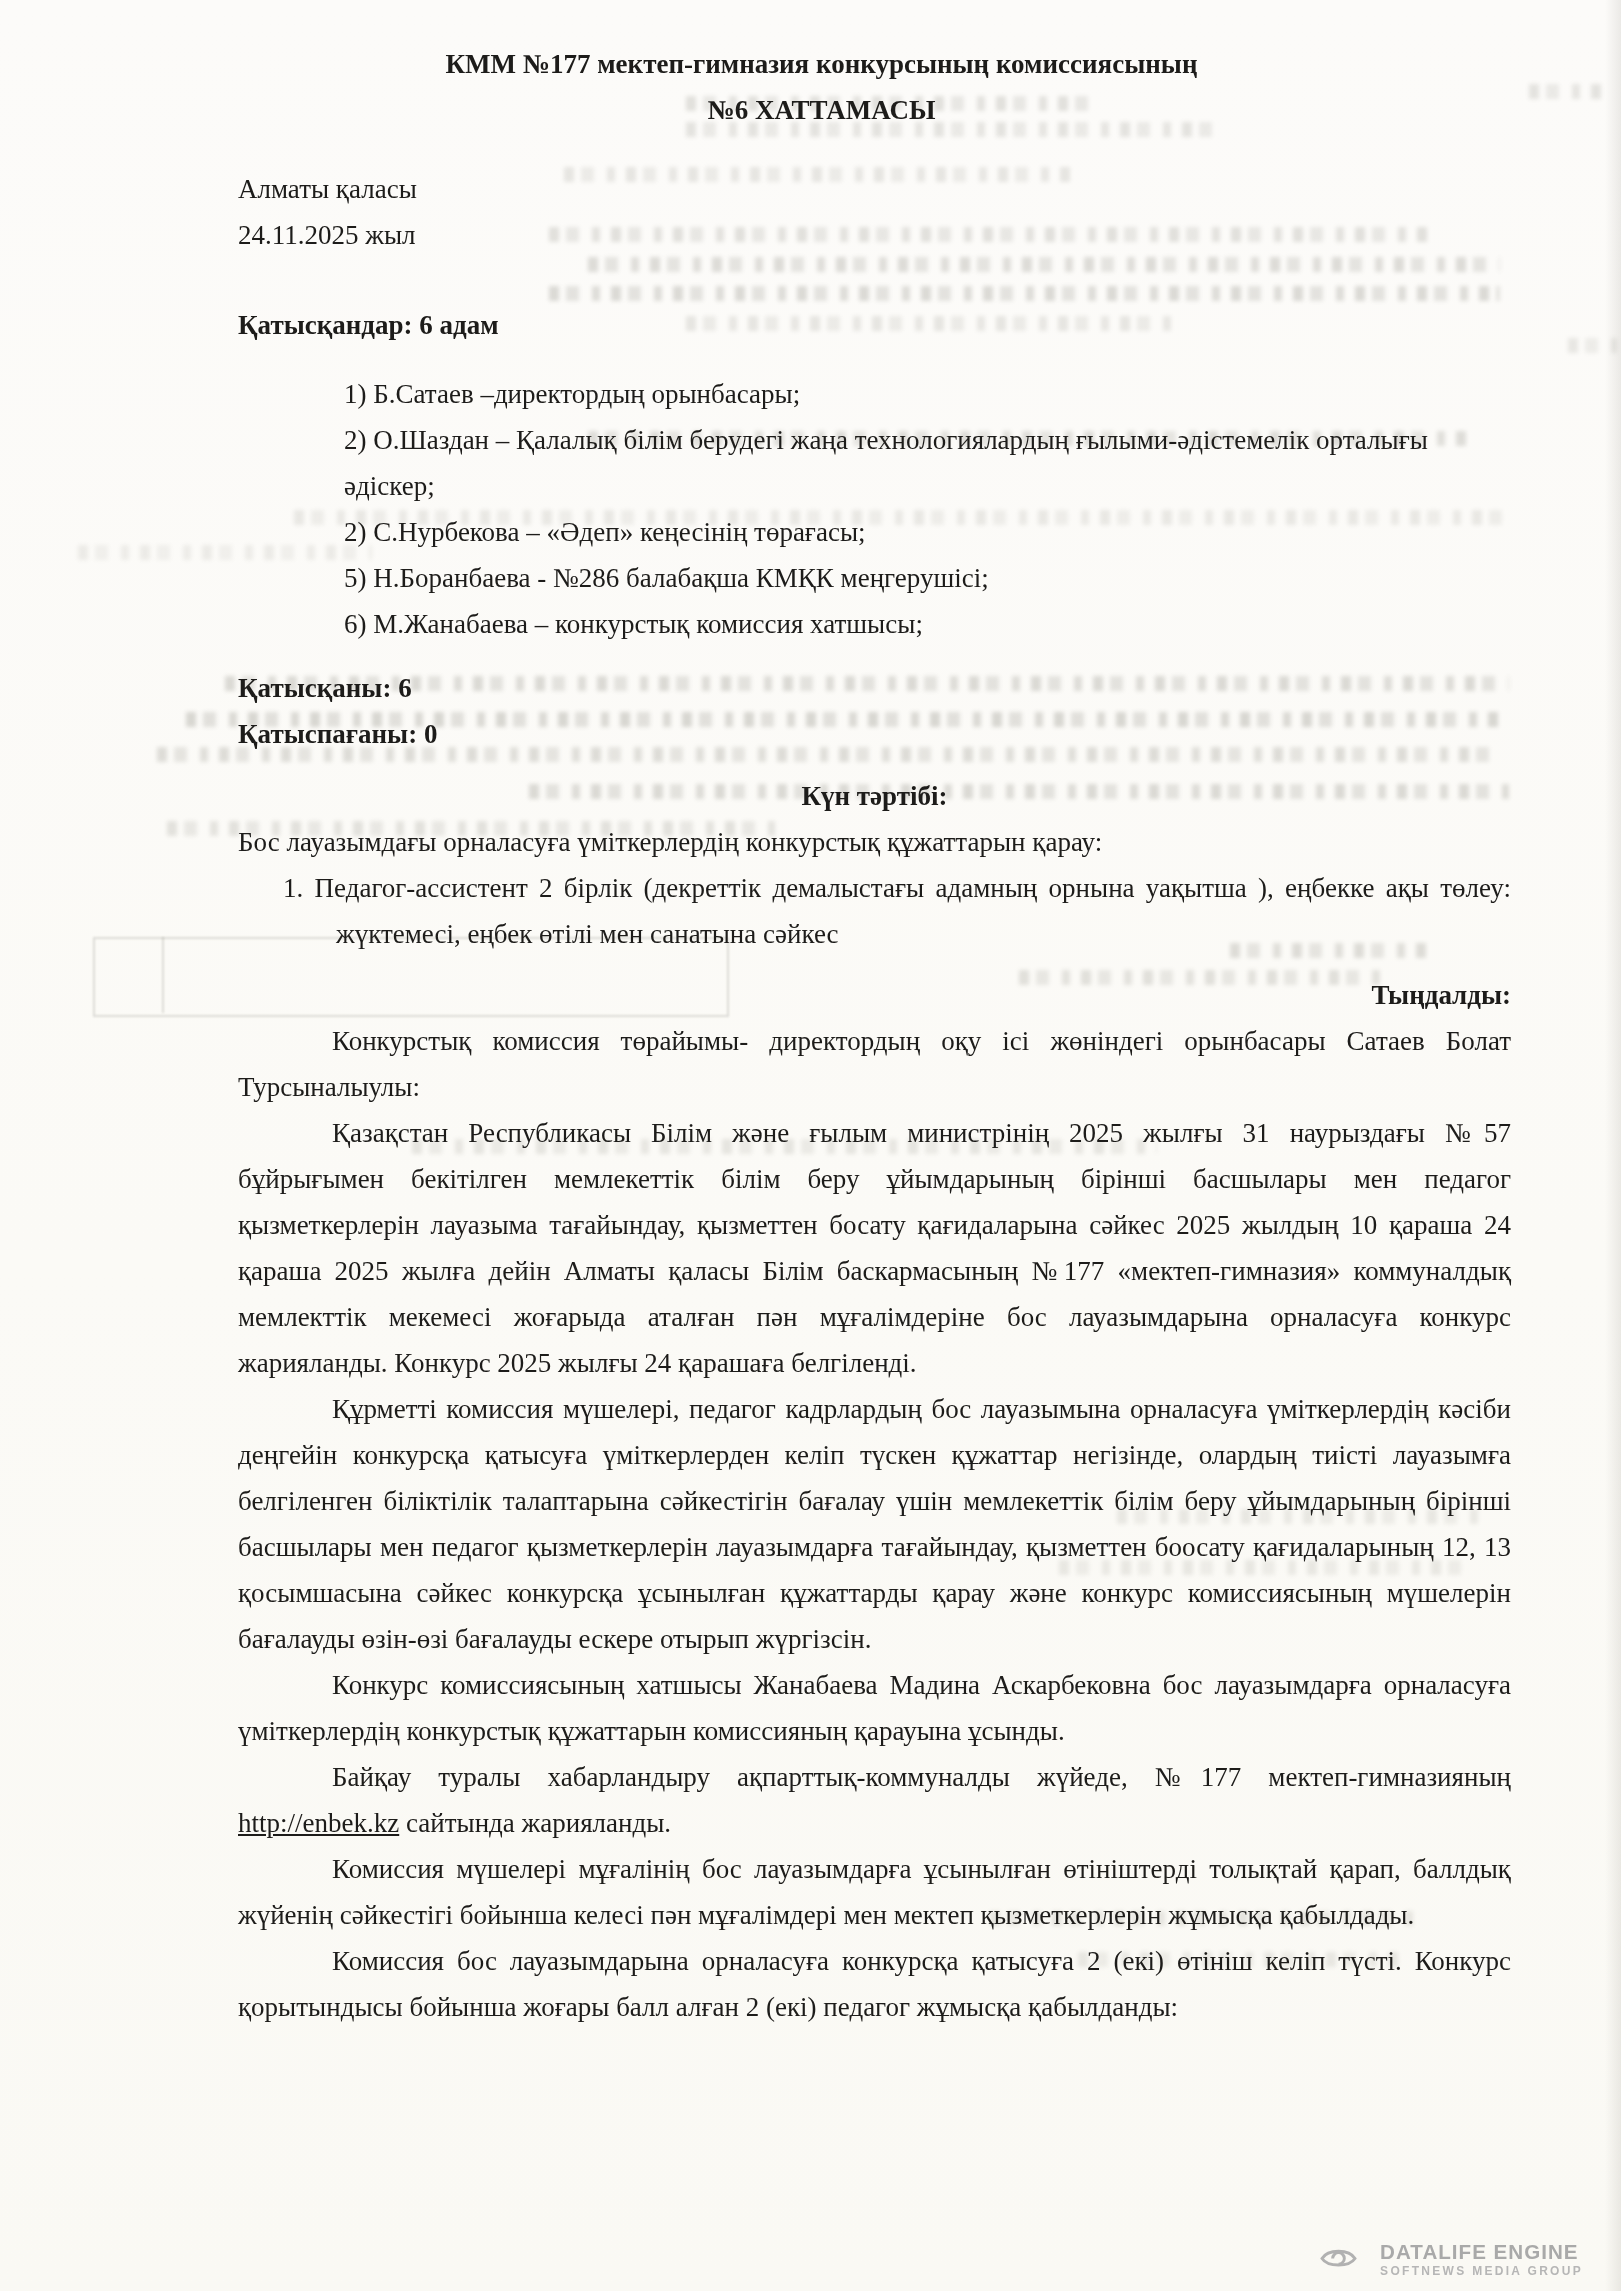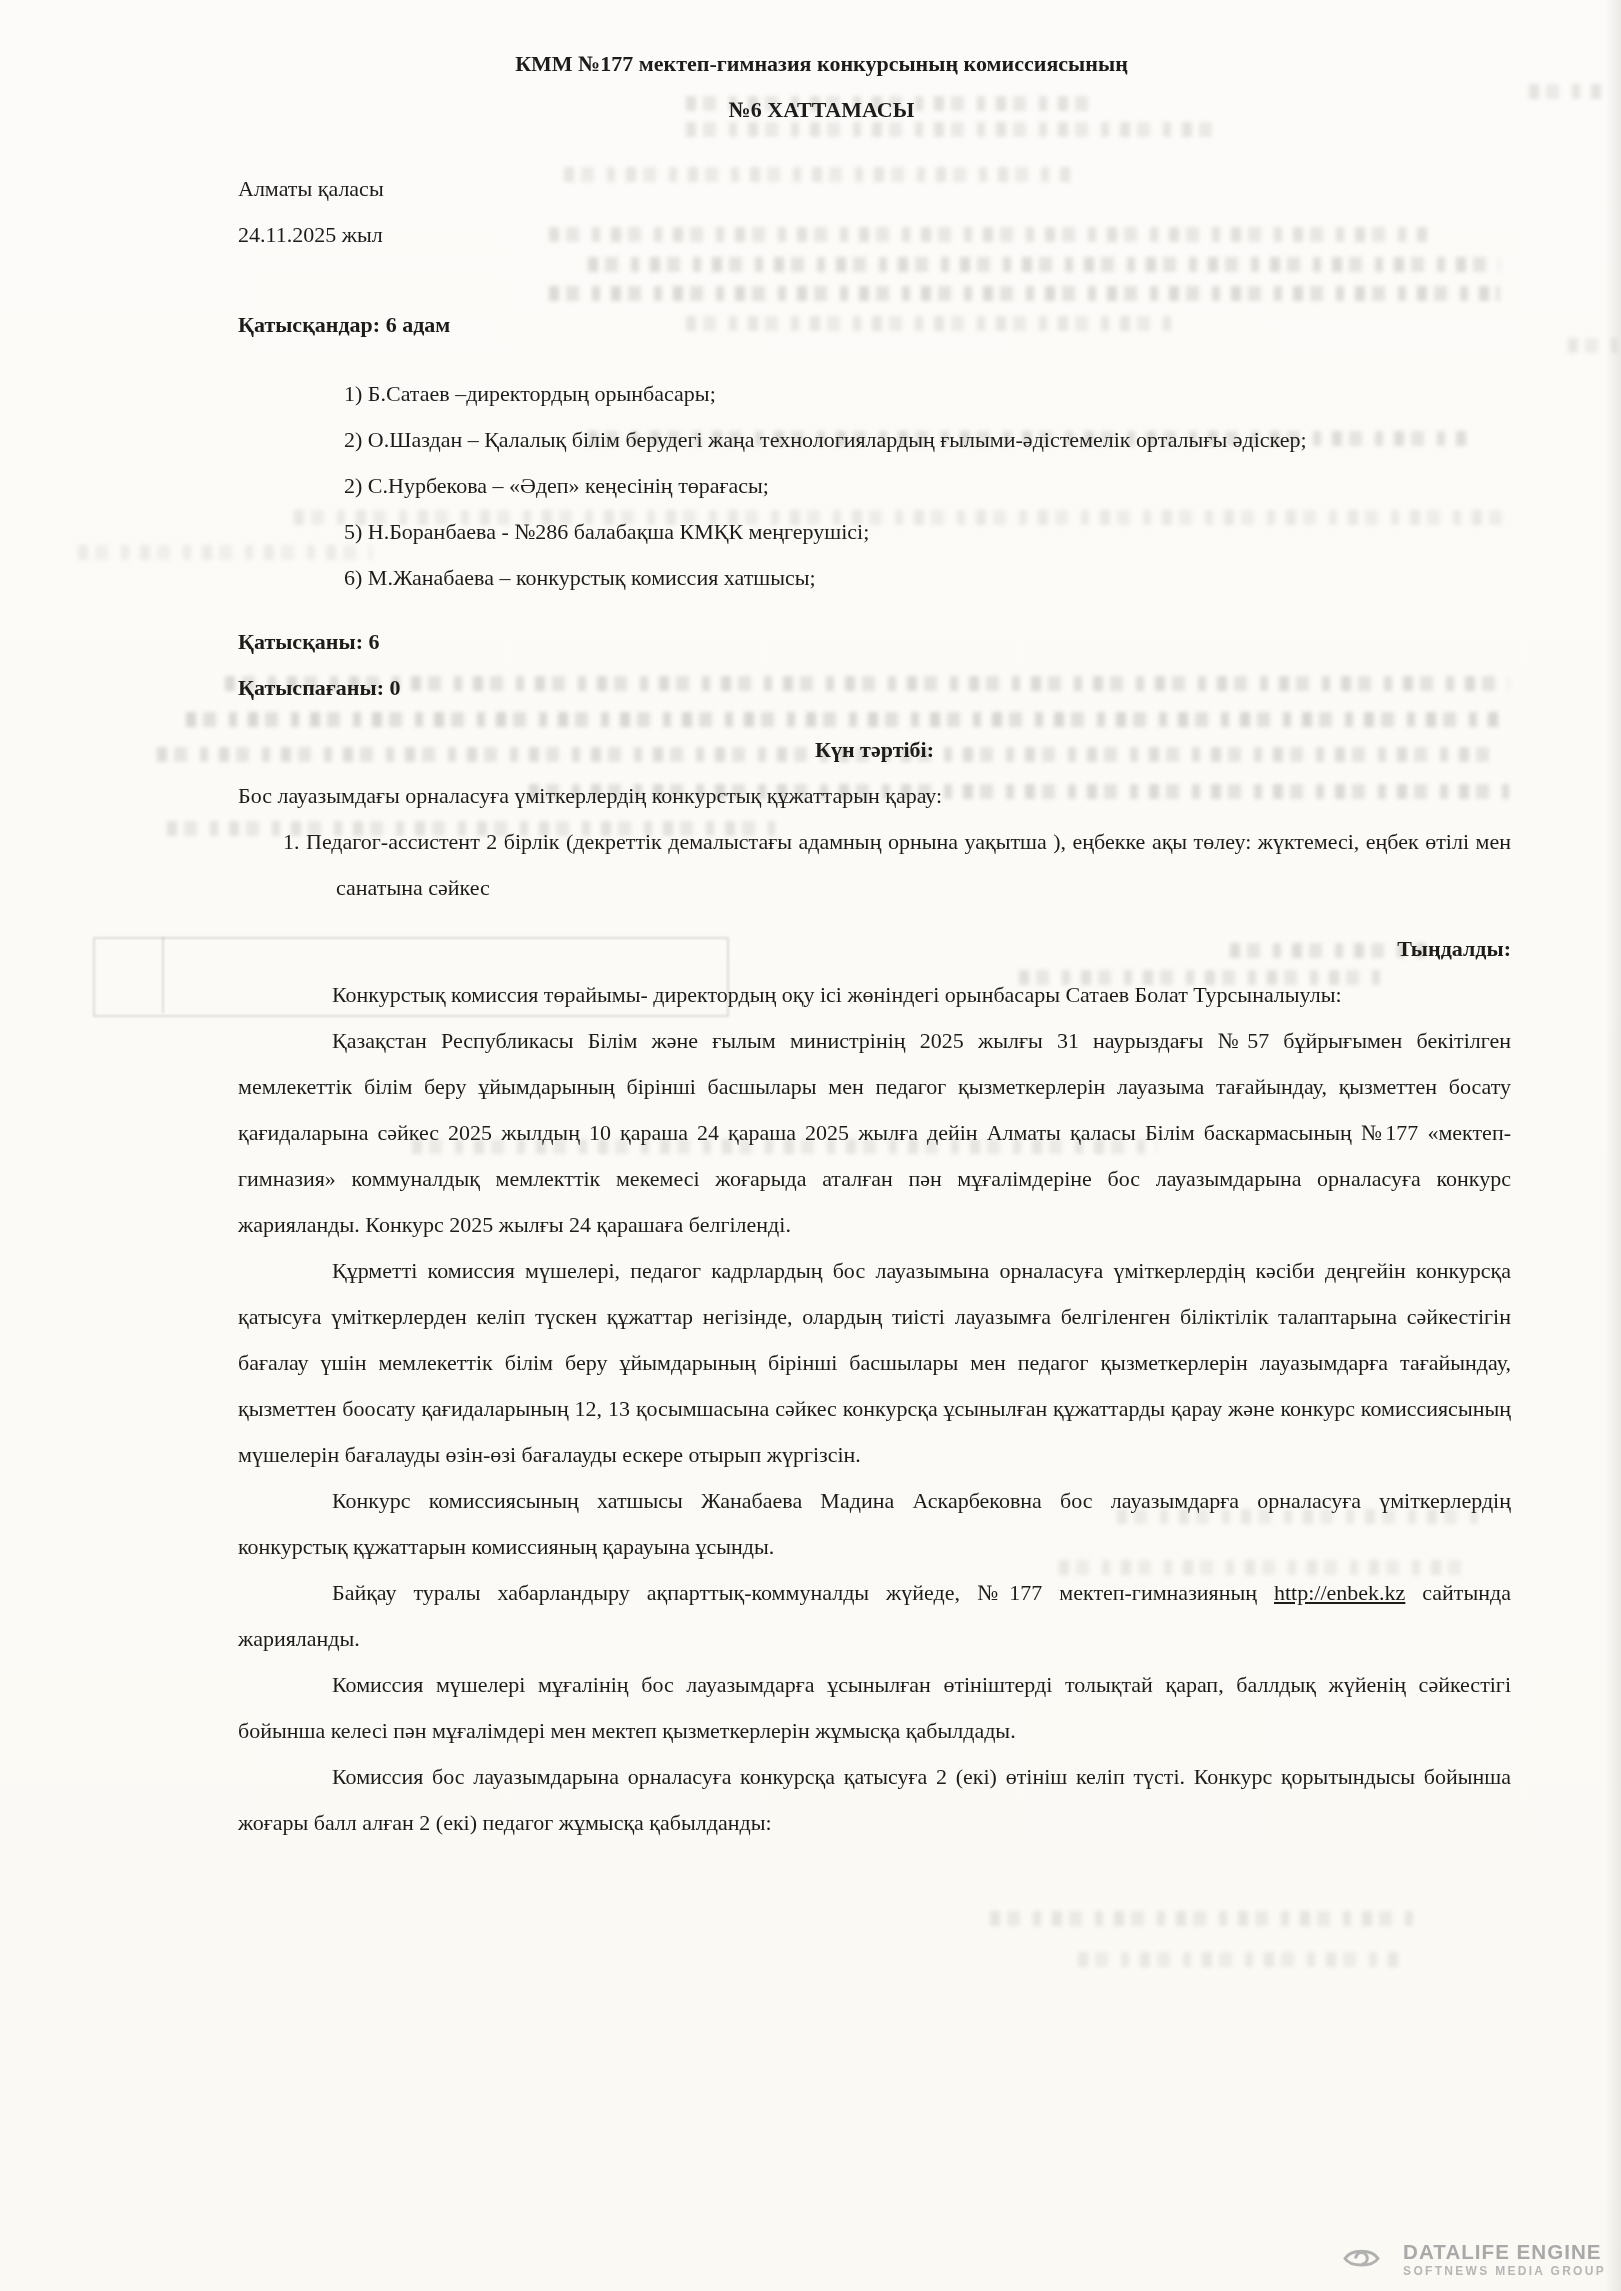--- a/index.html
+++ b/index.html
@@ -7,21 +7,21 @@
     position:relative; width:1621px; height:2292px;
     background:linear-gradient(180deg,#fcfbf9 0%,#fbfaf6 55%,#faf9f4 100%);
     overflow:hidden;
     font-family:"Liberation Serif", serif;
     color:#1d1c1a;
   }
   .edge-right {
     position:absolute; top:0; right:0; width:15.7px; height:100%;
     background:linear-gradient(90deg, rgba(120,115,105,0) 0%, rgba(120,115,105,.13) 100%);
   }
-  .doc { position:absolute; left:238px; right:110px; top:41px; font-size:22px; line-height:46px; }
+  .doc { position:absolute; left:238px; right:110px; top:41px; font-size:27px; line-height:46px; }
   .title-block { margin-left:-106px; text-align:center; font-weight:bold; }
   .date-row { display:flex; justify-content:space-between; margin-top:33px;flex-direction:column; }
   .attendees-head { margin-top:44px; font-weight:bold; }
   .attendee-list { margin-left:106px; margin-top:22.5px; }
   .attendee { text-align:left; }
   .present-block { margin-top:18.6px; font-weight:bold; }
   .center-head { text-align:center; font-weight:bold; margin-top:15.7px; }
   .heard-head { text-align:right; font-weight:bold; margin-left:94px; }
   .agenda-intro { margin-top:0; }
   .agenda-item { margin-left:45px; padding-left:53px; text-indent:-53px; text-align:justify; }
@@ -32,21 +32,21 @@
     position:absolute; display:block; height:14.7px; pointer-events:none;
     filter:blur(2px);
     background-image:repeating-linear-gradient(90deg,
       rgba(110,108,96,.55) 0 9.8px, rgba(110,108,96,0) 9.8px 16.7px,
       rgba(110,108,96,.40) 16.7px 30px, rgba(110,108,96,0) 30px 43px,
       rgba(110,108,96,.50) 43px 51px, rgba(110,108,96,0) 51px 62px);
   }
   .ghost-box { position:absolute; border:2px solid rgba(100,98,88,.20); filter:blur(1.2px); pointer-events:none; }
   .ghost-vline { position:absolute; width:2px; background:rgba(100,98,88,.20); filter:blur(1.2px); pointer-events:none; }
   .watermark {
-    position:absolute; right:15px; bottom:13.7px;
+    position:absolute; right:38px; bottom:13.7px;
     display:flex; align-items:center; gap:22px;
     font-family:"Liberation Sans", sans-serif; color:#a9a9a9;
   }
   .wm-name { font-size:20.6px; font-weight:bold; letter-spacing:1px; line-height:21.6px; }
   .wm-tag { font-size:12px; letter-spacing:2.3px; color:#b6b6b6; margin-top:2px;font-weight:bold; }
 </style>
 </head>
 <body>
 
 <div class="page">

